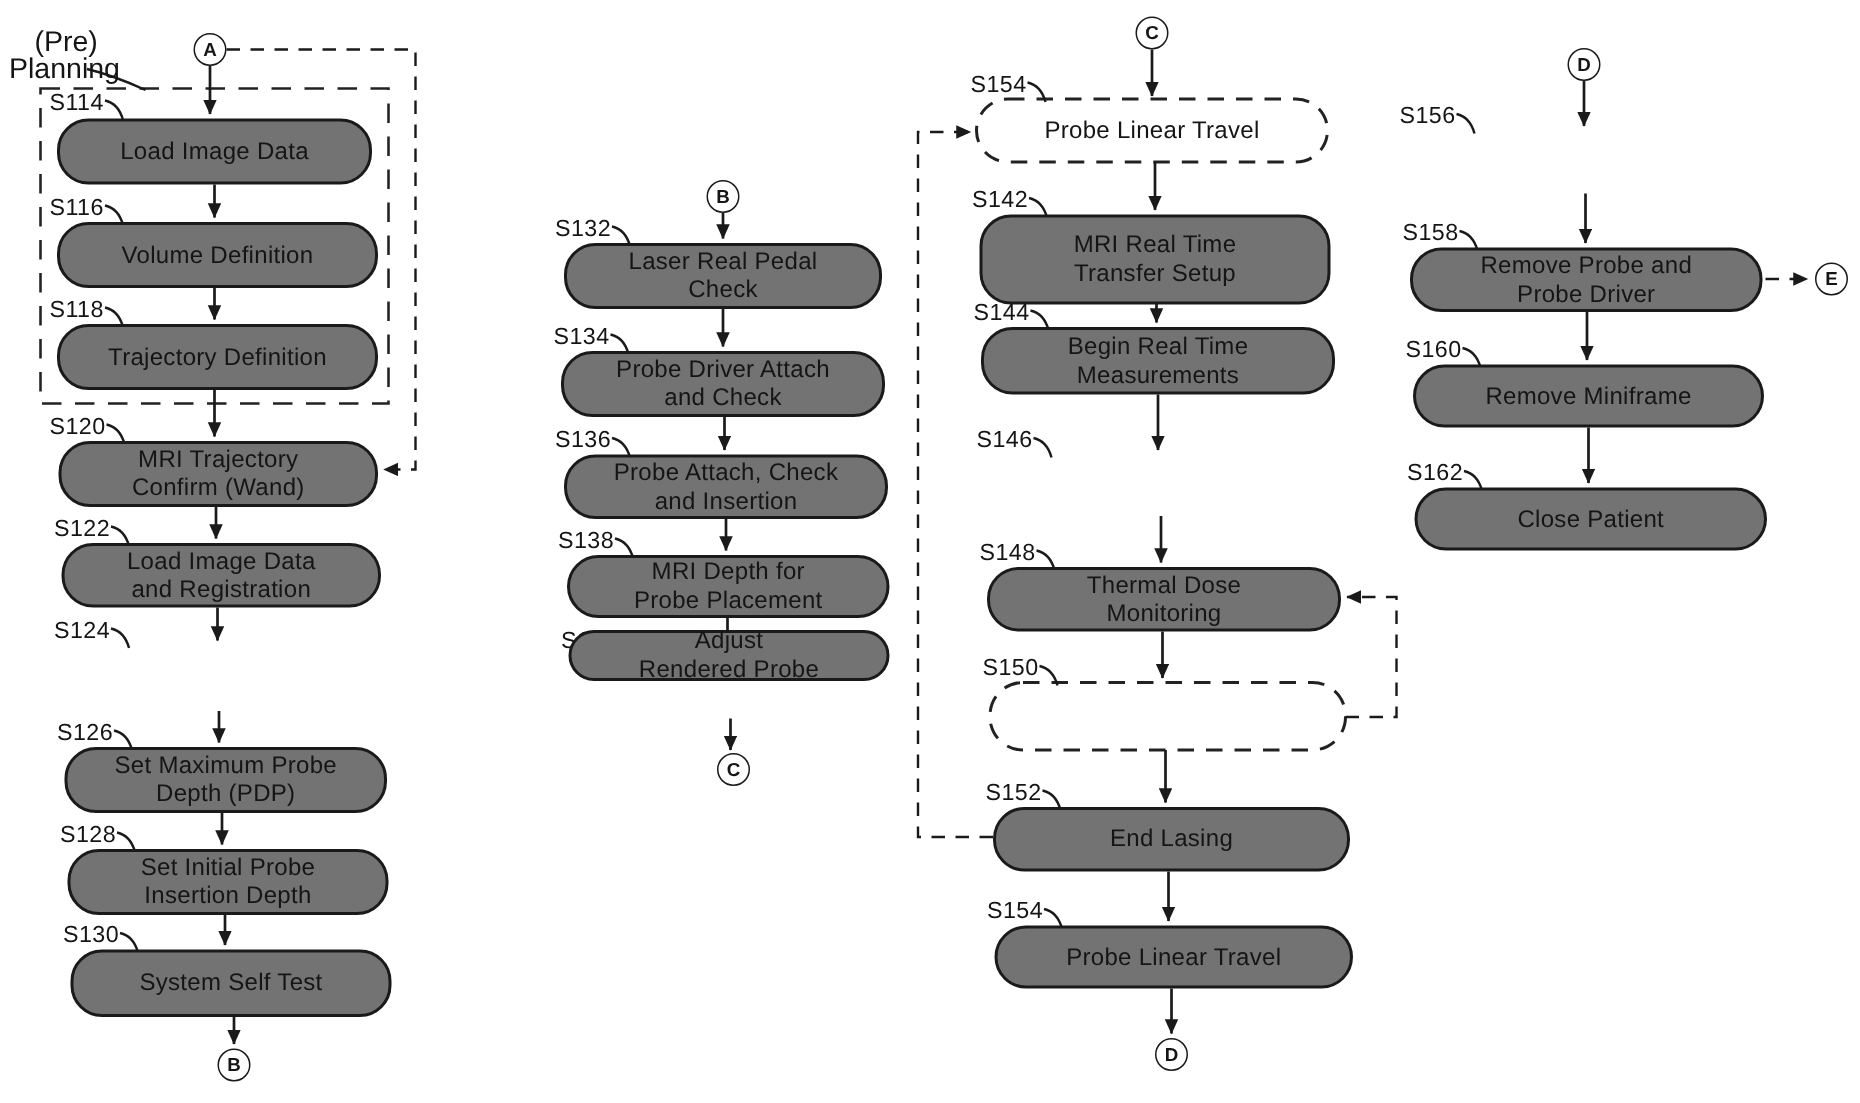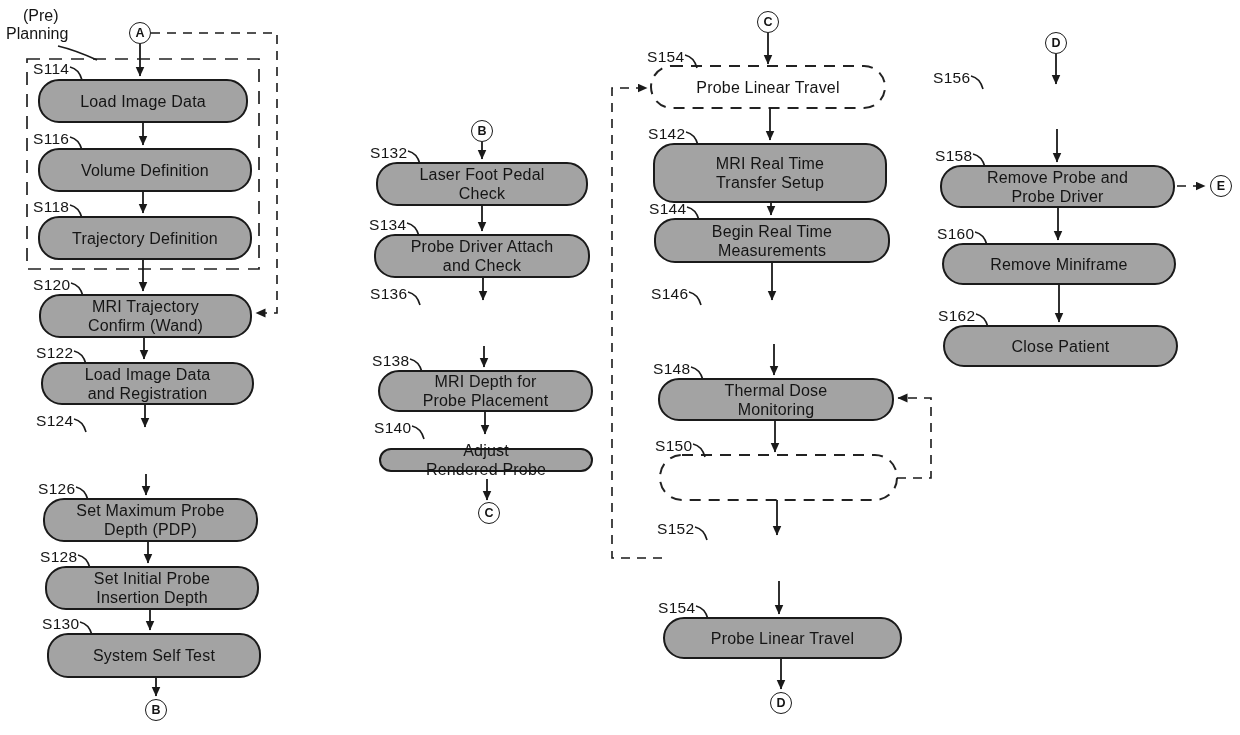--- a/index.html
+++ b/index.html
@@ -1,27 +1,27 @@
 <!DOCTYPE html>
 <html><head>
 <meta charset="utf-8">
 <style>
   html,body{margin:0;padding:0;background:#fff;}
   .page{position:relative;width:1240px;height:735px;background:#ffffff;overflow:hidden;
         font-family:"Liberation Sans",sans-serif;color:#151515;}
   svg.lines{position:absolute;left:0;top:0;}
   .node{position:absolute;box-sizing:border-box;border:2.5px solid #1a1a1a;border-radius:21px;
-        background:#a3a3a3;display:flex;flex-direction:column;align-items:center;justify-content:center;
+        background:#737373;display:flex;flex-direction:column;align-items:center;justify-content:center;
         text-align:center;font-size:16px;line-height:19px;letter-spacing:.2px;}
   .node.ghost{border:none;background:transparent;}
   .ref{position:absolute;font-size:15.5px;letter-spacing:.3px;}
   .circ{position:absolute;box-sizing:border-box;width:22px;height:22px;border:1.8px solid #1a1a1a;
         border-radius:50%;background:#fff;display:flex;align-items:center;justify-content:center;
         font-size:12.5px;font-weight:bold;}
-  .pre-label{position:absolute;left:6px;top:7px;font-size:16px;line-height:18px;}
+  .pre-label{position:absolute;left:6px;top:20px;font-size:19px;line-height:18px;}
   .pre-label .l1{display:block;padding-left:17px;}
   .pre-label .l2{display:block;}
 </style>
 </head>
 <body>
 
 <div class="page">
 
   <svg class="lines" id="lines-svg" width="1240" height="735" viewBox="0 0 1240 735">
     <defs>
@@ -160,40 +160,44 @@
     <span>Insertion Depth</span>
   </div>
 
   <div class="ref" style="left:42px;top:615px">S130</div>
   <div class="node" style="left:47px;top:633px;width:214px;height:45px">
     <span>System Self Test</span>
   </div>
 
   <div class="ref" style="left:370px;top:144px">S132</div>
   <div class="node" style="left:376px;top:162px;width:212px;height:44px">
-    <span>Laser Foot Pedal</span>
+    <span>Laser Real Pedal</span>
     <span>Check</span>
   </div>
 
   <div class="ref" style="left:369px;top:216px">S134</div>
   <div class="node" style="left:374px;top:234px;width:216px;height:44px">
     <span>Probe Driver Attach</span>
     <span>and Check</span>
   </div>
 
   <div class="ref" style="left:370px;top:285px">S136</div>
+  <div class="node" style="left:376px;top:303px;width:216px;height:43px">
+    <span>Probe Attach, Check</span>
+    <span>and Insertion</span>
+  </div>
 
   <div class="ref" style="left:372px;top:352px">S138</div>
   <div class="node" style="left:378px;top:370px;width:215px;height:42px">
     <span>MRI Depth for</span>
     <span>Probe Placement</span>
   </div>
 
   <div class="ref" style="left:374px;top:419px">S140</div>
-  <div class="node" style="left:379px;top:448px;width:214px;height:24px">
+  <div class="node" style="left:379px;top:420px;width:214px;height:34px">
     <span>Adjust</span>
     <span>Rendered Probe</span>
   </div>
 
   <div class="ref" style="left:647px;top:48px">S154</div>
   <div class="node ghost" style="left:651px;top:66px;width:234px;height:42px">
     <span>Probe Linear Travel</span>
   </div>
 
   <div class="ref" style="left:648px;top:125px">S142</div>
@@ -212,20 +216,23 @@
 
   <div class="ref" style="left:653px;top:360px">S148</div>
   <div class="node" style="left:658px;top:378px;width:236px;height:43px">
     <span>Thermal Dose</span>
     <span>Monitoring</span>
   </div>
 
   <div class="ref" style="left:655px;top:437px">S150</div>
 
   <div class="ref" style="left:657px;top:520px">S152</div>
+  <div class="node" style="left:662px;top:538px;width:238px;height:43px">
+    <span>End Lasing</span>
+  </div>
 
   <div class="ref" style="left:658px;top:599px">S154</div>
   <div class="node" style="left:663px;top:617px;width:239px;height:42px">
     <span>Probe Linear Travel</span>
   </div>
 
   <div class="ref" style="left:933px;top:69px">S156</div>
 
   <div class="ref" style="left:935px;top:147px">S158</div>
   <div class="node" style="left:940px;top:165px;width:235px;height:43px">

